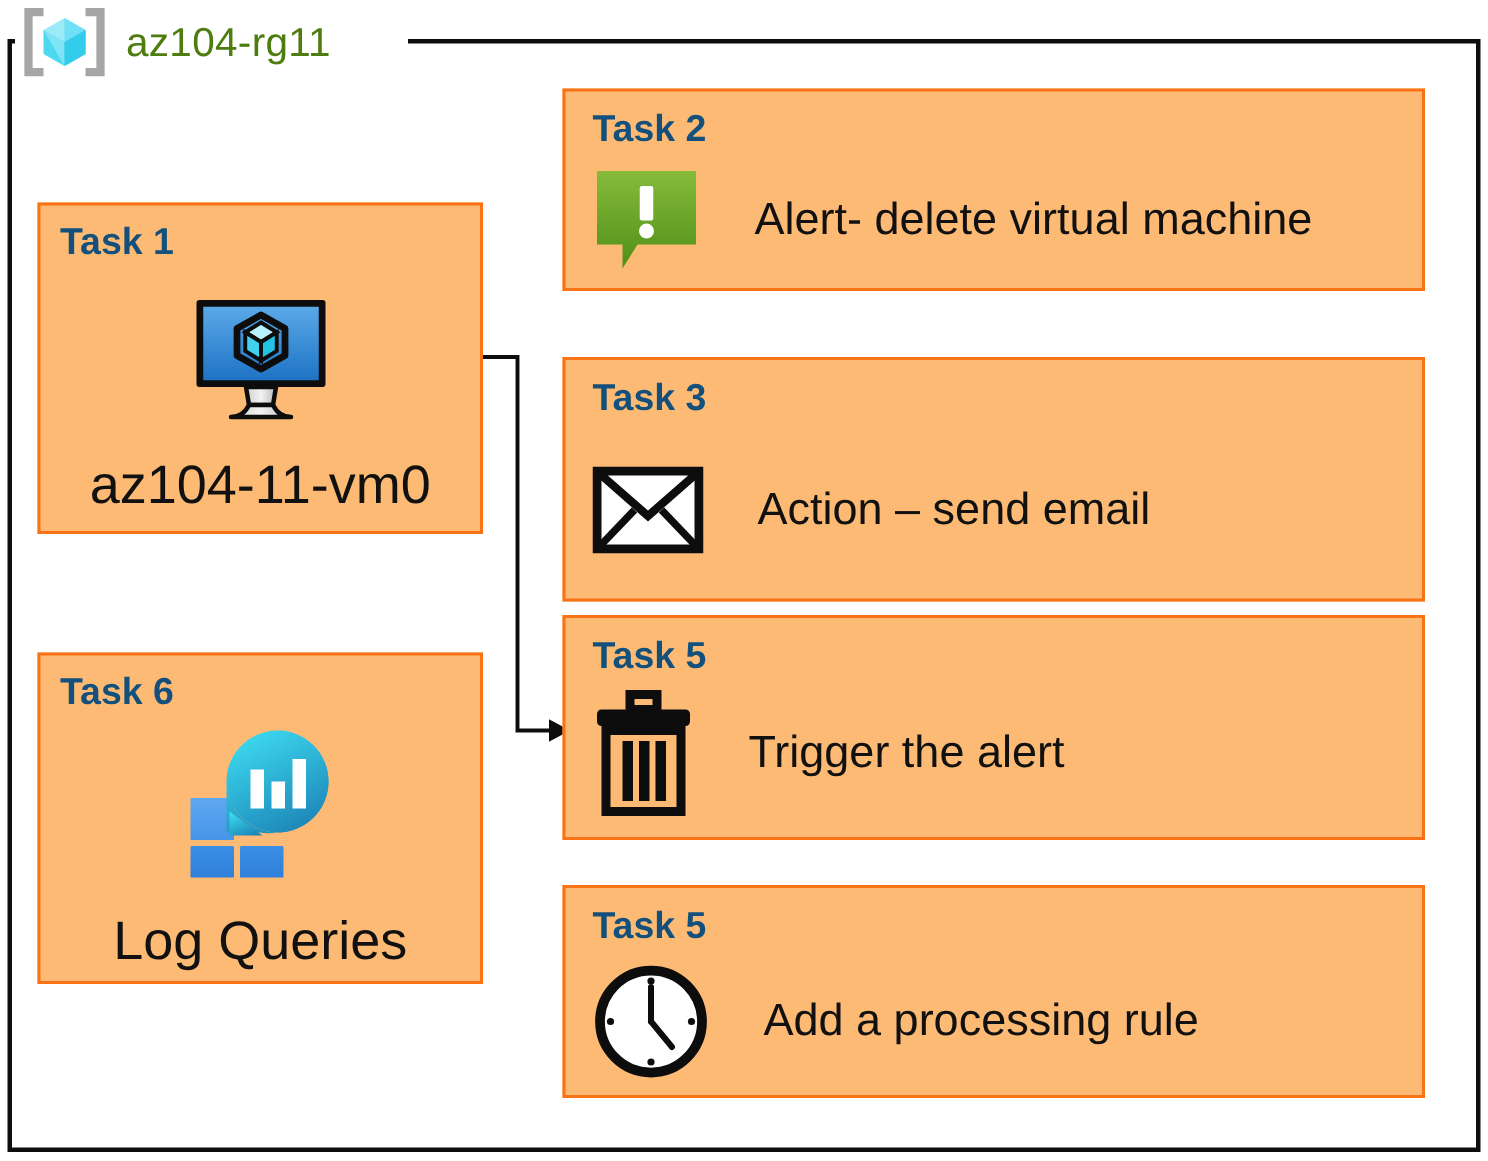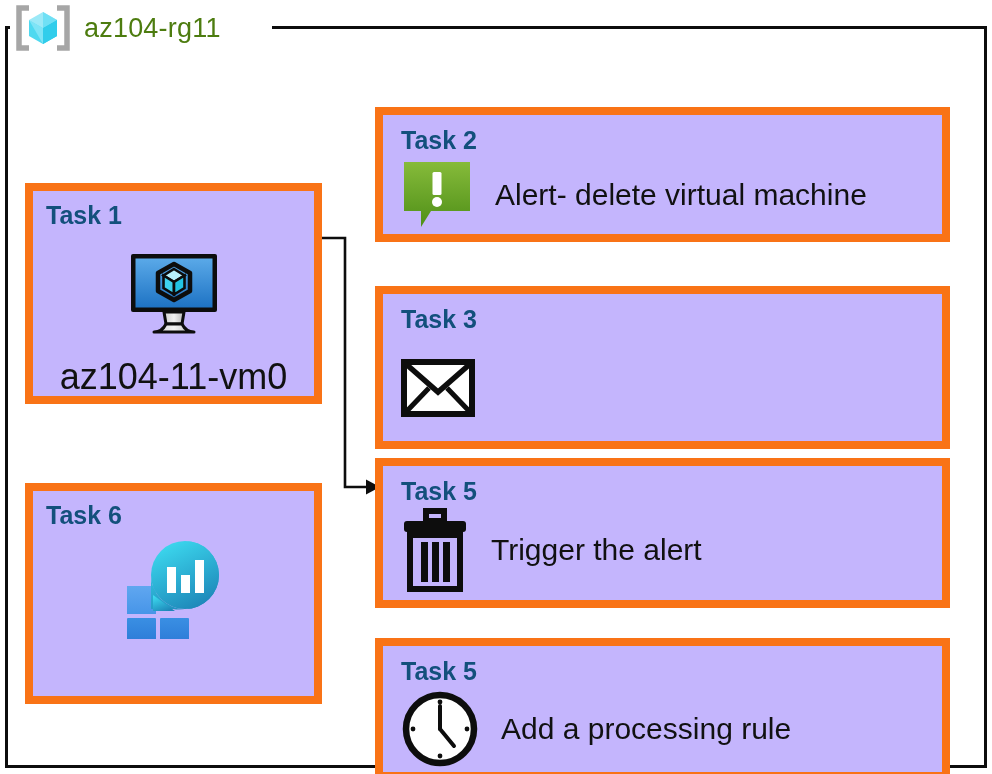--- a/index.html
+++ b/index.html
@@ -28,21 +28,21 @@
   }
   .rg-icon{width:62px;height:48px;display:block;}
   .rg-title{
     font-size:27px;color:#4d7c0f;letter-spacing:0.2px;line-height:1;
     white-space:nowrap;
   }
 
   
   .card{
     position:absolute;box-sizing:border-box;
-    background:#c4b5fd;border:8px solid #f97316;margin-top:48px;
+    background:#fdba74;border:2px solid #f97316;
   }
   .card-title{
     position:absolute;font-size:25px;font-weight:bold;color:#13507c;
     line-height:1;white-space:nowrap;
   }
 
   
   .card-sq{width:297px;height:221px;}
   .card-sq .card-title{left:13px;top:12px;}
   .card-sq .sq-icon{
@@ -51,21 +51,21 @@
   .card-sq .sq-label{
     position:absolute;left:0;right:0;text-align:center;
     font-size:36px;color:#111111;line-height:1;white-space:nowrap;
   }
 
   
   .card-wide{left:375px;width:575px;}
   .card-wide .card-title{left:18px;top:13px;}
   .card-wide .row{
     position:absolute;left:18px;right:14px;top:46px;bottom:6px;
-    display:flex;align-items:center;gap:22px;
+    display:flex;align-items:center;gap:36px;
   }
   .card-wide .row .ic{flex:0 0 auto;display:block;}
   .card-wide .row .tx{
     font-size:30px;color:#111111;line-height:1.05;white-space:nowrap;
   }
 
   
   #task1{left:25px;top:135px;}
   #task6{left:25px;top:435px;}
   #task2{top:59px;height:135px;}
@@ -163,20 +163,21 @@
       <rect x="41" y="79" width="29" height="28" rx="1" fill="url(#sqB)"></rect>
 
       <path d="M66 2 a34 34 0 1 1 -34 34 L32 70 L54 70 A34 34 0 0 0 66 2 Z" fill="url(#drop)"></path>
       <circle cx="66" cy="36" r="34" fill="url(#drop)"></circle>
       <path d="M34 56 L34 72 L56 72 Z" fill="url(#drop)"></path>
 
       <rect x="48" y="28" width="9" height="26" fill="#ffffff"></rect>
       <rect x="62" y="36" width="9" height="18" fill="#ffffff"></rect>
       <rect x="76" y="21" width="9" height="33" fill="#ffffff"></rect>
     </svg>
+    <div class="sq-label" style="top:172px;">Log Queries</div>
   </div>
 
   <div class="card card-wide" id="task2">
     <div class="card-title">Task 2</div>
     <div class="row">
       <svg class="ic" width="72" height="72" viewBox="0 0 72 72">
         <defs>
           <linearGradient id="grn" x1="0" y1="0" x2="0" y2="1">
             <stop offset="0" stop-color="#86bb3a"></stop>
             <stop offset="1" stop-color="#4f8f18"></stop>
@@ -191,20 +192,21 @@
   </div>
 
   <div class="card card-wide" id="task3">
     <div class="card-title">Task 3</div>
     <div class="row">
       <svg class="ic" width="74" height="58" viewBox="0 0 74 58">
         <rect x="3" y="3" width="68" height="52" fill="#ffffff" stroke="#0d0d0d" stroke-width="6"></rect>
         <path d="M5 5 L37 33 L69 5" fill="none" stroke="#0d0d0d" stroke-width="5.5"></path>
         <path d="M5 53 L28 29 M69 53 L46 29" fill="none" stroke="#0d0d0d" stroke-width="5"></path>
       </svg>
+      <span class="tx">Action – send email</span>
     </div>
   </div>
 
   <div class="card card-wide" id="task4">
     <div class="card-title">Task 5</div>
     <div class="row" style="top:40px;">
       <svg class="ic" width="68" height="84" viewBox="0 0 68 84">
 
         <path d="M25 3 H43 V13 H25 Z" fill="none" stroke="#0d0d0d" stroke-width="6"></path>
 

